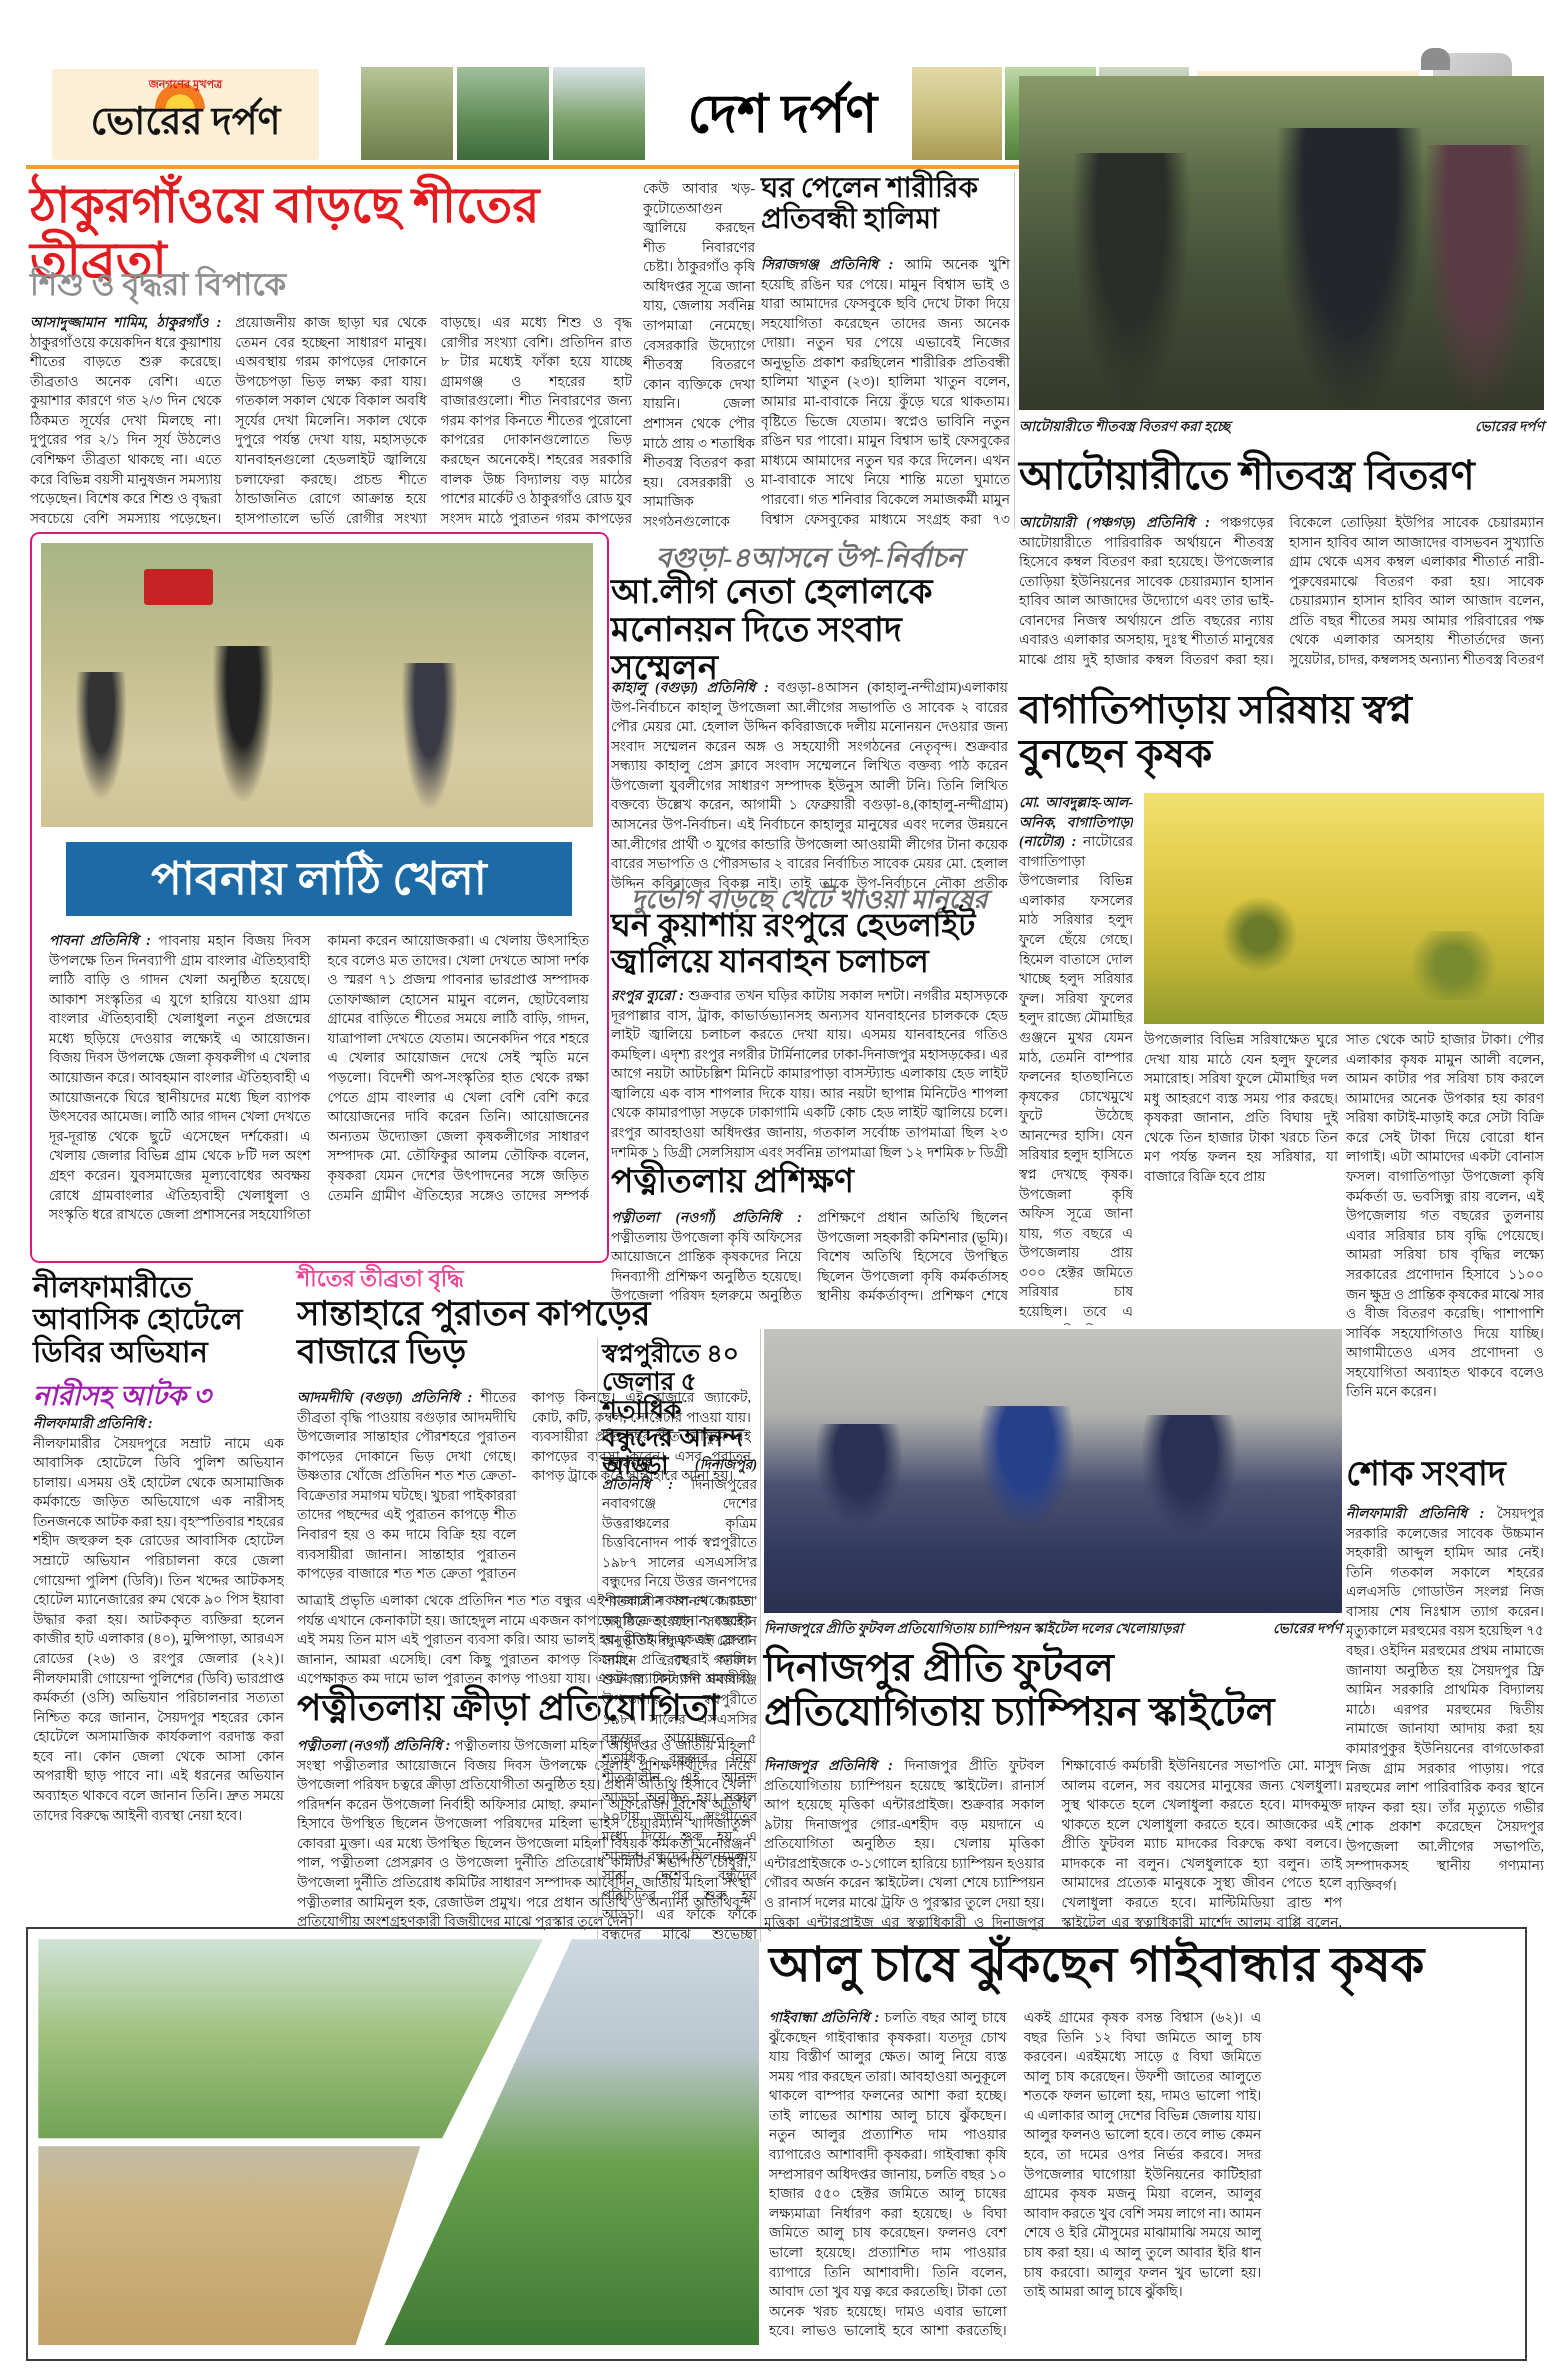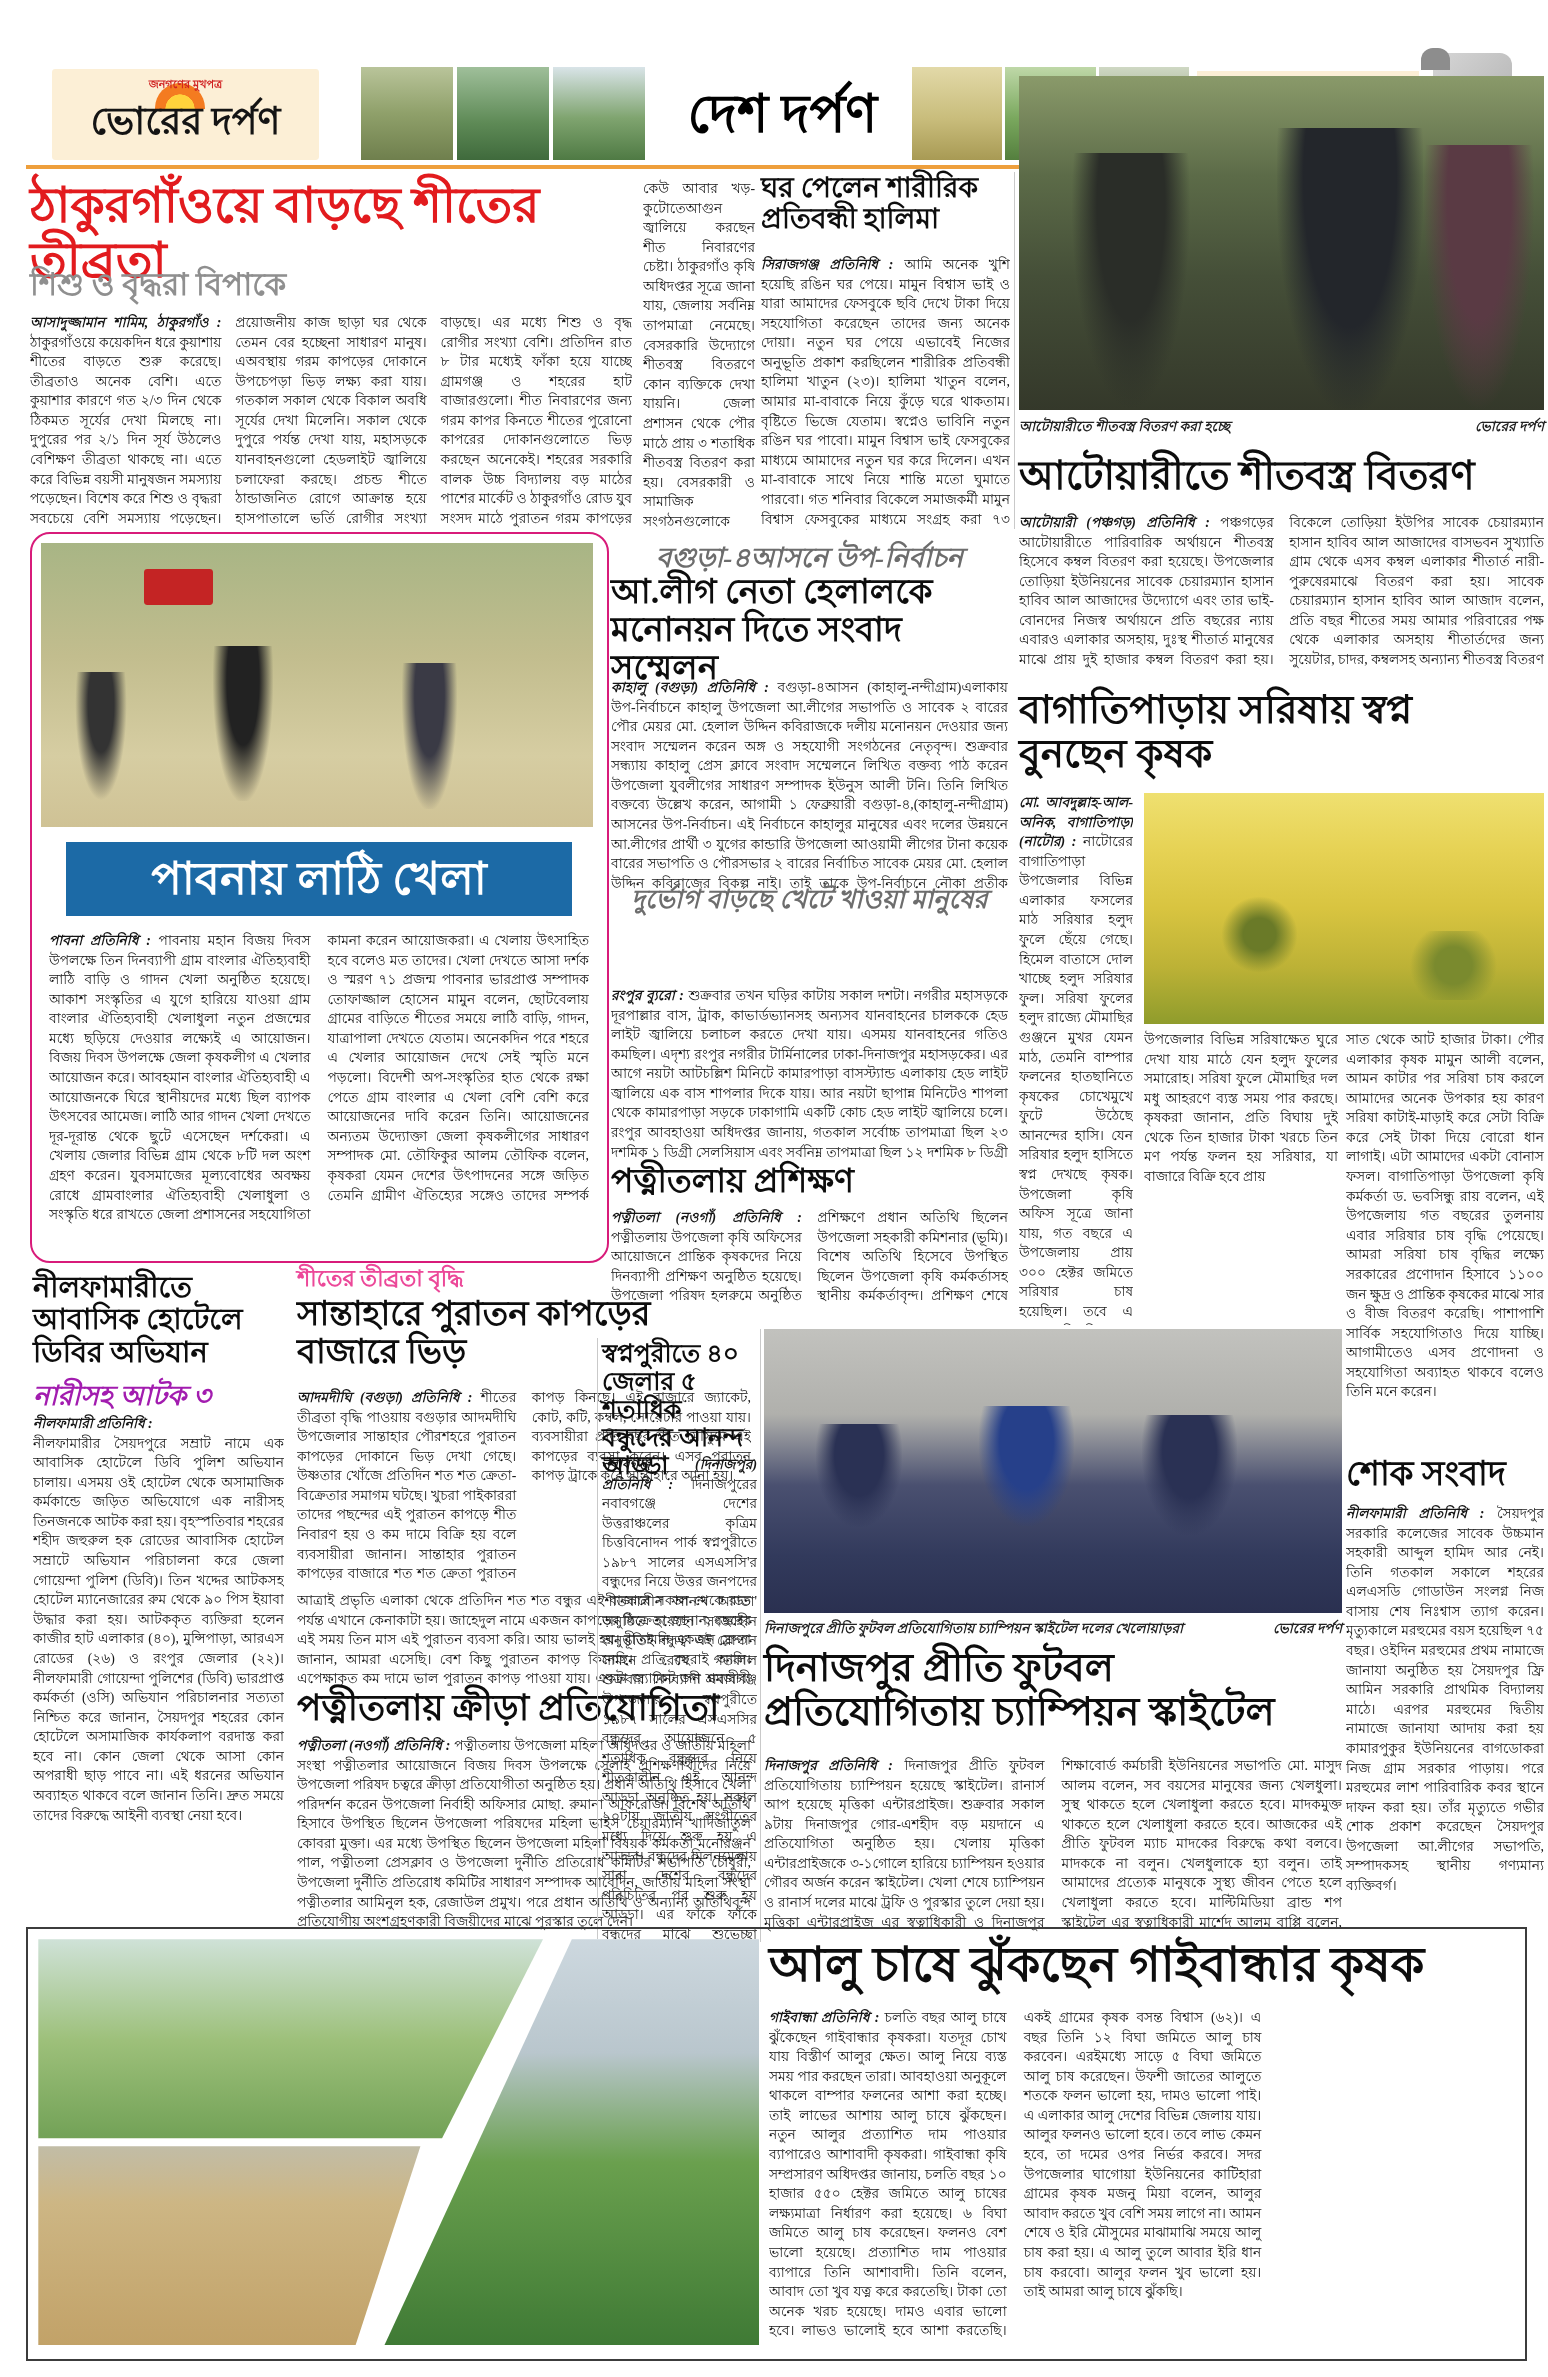--- a/index.html
+++ b/index.html
@@ -21,21 +21,21 @@
   #date-box{font-size:18px;text-align:right;line-height:1.55;color:#222;padding:19px 12px 0 0;box-sizing:border-box;}
   #page-curl{background:linear-gradient(135deg,#d6d6d6 0%,#bdbdbd 55%,#a9a9a9 100%);border-radius:8.6px 12px 8.6px 8.6px;
              text-align:center;font-size:46px;font-weight:bold;color:#111;line-height:103px;}
   #curl-notch{position:absolute;left:-12px;top:-5.2px;width:29px;height:22.4px;background:#8d8d8d;border-radius:12px 12px 0 0;}
   #sun-logo{position:absolute;left:103px;top:13.8px;width:50px;height:26px;border-radius:50px 50px 0 0;
             background:radial-gradient(circle at 50% 100%, #ffd33c 0 40%, #f47b20 41% 100%);}
   .strip{display:flex;gap:3.4px;}
   .strip > div{flex:1;}
   #orange-rule{background:#ee9f3c;}
   
-  #pabna-box{border:2.6px solid #d81b7a;border-radius:20px;}
+  #pabna-box{border:2.6px solid #d81b7a;border-radius:9px;}
   #pabna-banner{background:#1c6aa6;color:#fff;font-size:45px;font-weight:bold;text-align:center;line-height:74px;}
   
   #bottom-box{border:2.6px solid #3c3c3c;}
   .clip{position:absolute;inset:0;}
 </style>
 </head>
 <body>
 
 <div id="page">
 
@@ -130,20 +130,21 @@
   </div>
 
   <div class="abs kicker" style="left:611px;top:537px;width:397px;font-size:27.5px;">বগুড়া-৪আসনে উপ-নির্বাচন</div>
   <div class="abs hl" style="left:611px;top:573px;width:397px;font-size:34px;">আ.লীগ নেতা হেলালকে মনোনয়ন দিতে সংবাদ সম্মেলন</div>
   <div class="abs body-text" style="left:611px;top:678px;width:397px;height:215px;">
     <span class="byline">কাহালু (বগুড়া) প্রতিনিধি :</span>
     <span>বগুড়া-৪আসন (কাহালু-নন্দীগ্রাম)এলাকায় উপ-নির্বাচনে কাহালু উপজেলা আ.লীগের সভাপতি ও সাবেক ২ বারের পৌর মেয়র মো. হেলাল উদ্দিন কবিরাজকে দলীয় মনোনয়ন দেওয়ার জন্য সংবাদ সম্মেলন করেন অঙ্গ ও সহযোগী সংগঠনের নেতৃবৃন্দ। শুক্রবার সন্ধ্যায় কাহালু প্রেস ক্লাবে সংবাদ সম্মেলনে লিখিত বক্তব্য পাঠ করেন উপজেলা যুবলীগের সাধারণ সম্পাদক ইউনুস আলী টনি। তিনি লিখিত বক্তব্যে উল্লেখ করেন, আগামী ১ ফেব্রুয়ারী বগুড়া-৪,(কাহালু-নন্দীগ্রাম) আসনের উপ-নির্বাচন। এই নির্বাচনে কাহালুর মানুষের এবং দলের উন্নয়নে আ.লীগের প্রার্থী ৩ যুগের কান্ডারি উপজেলা আওয়ামী লীগের টানা কয়েক বারের সভাপতি ও পৌরসভার ২ বারের নির্বাচিত সাবেক মেয়র মো. হেলাল উদ্দিন কবিরাজের বিকল্প নাই। তাই তাকে উপ-নির্বাচনে নৌকা প্রতীক প্রদানের আবেদন জানিয়ে সংবাদ সম্মেলনের মাধ্যমে আওয়ামী লীগের সভানেত্রী ও মাননীয় প্রধানমন্ত্রী শেখ হাসিনার দৃষ্টি আকর্ষণ করেন। সংবাদ সম্মেলনে উপস্থিত ছিলেন কাহালু উপজেলা যুব মহিলা লীগের সভাপতি ও কাহালু পৌরসভার কাউন্সিলর আছমা বেগম, উপজেলা কৃষকলীগের সভাপতি আবুল কালাম আজাদ, উপজেলা শ্রমিকলীগের সভাপতি রেজাউল করিম, সাধারণ সম্পাদক আব্দুল কুদ্দুস, উপজেলা স্বেচ্ছাসেবকলীগের সভাপতি সাজেদুল ইসলাম খোকন, উপজেলা তাঁতীলীগের সভাপতি শাহিন ফকির, সাধারণ সম্পাদক শাহিন আলম বাবু কবিরাজ, উপজেলা ছাত্রলীগের সভাপতি সৌগির আহম্মেদ রিতু, যুগ্ম সাধারণ সম্পাদক রাব্বি হাসান রনি প্রমুখ।</span>
   </div>
 
   <div class="abs kicker" style="left:611px;top:879px;width:397px;font-size:26px;">দুর্ভোগ বাড়ছে খেটে খাওয়া মানুষের</div>
+  <div class="abs hl" style="left:611px;top:908px;width:397px;font-size:32px;">ঘন কুয়াশায় রংপুরে হেডলাইট জ্বালিয়ে যানবাহন চলাচল</div>
   <div class="abs body-text" style="left:611px;top:986px;width:397px;height:172px;">
     <span class="byline">রংপুর ব্যুরো :</span>
     <span>শুক্রবার তখন ঘড়ির কাটায় সকাল দশটা। নগরীর মহাসড়কে দূরপাল্লার বাস, ট্রাক, কাভার্ডভ্যানসহ অন্যসব যানবাহনের চালককে হেড লাইট জ্বালিয়ে চলাচল করতে দেখা যায়। এসময় যানবাহনের গতিও কমছিল। এদৃশ্য রংপুর নগরীর টার্মিনালের ঢাকা-দিনাজপুর মহাসড়কের। এর আগে নয়টা আটচল্লিশ মিনিটে কামারপাড়া বাসস্ট্যান্ড এলাকায় হেড লাইট জ্বালিয়ে এক বাস শাপলার দিকে যায়। আর নয়টা ছাপান্ন মিনিটেও শাপলা থেকে কামারপাড়া সড়কে ঢাকাগামি একটি কোচ হেড লাইট জ্বালিয়ে চলে। রংপুর আবহাওয়া অধিদপ্তর জানায়, গতকাল সর্বোচ্চ তাপমাত্রা ছিল ২৩ দশমিক ১ ডিগ্রী সেলসিয়াস এবং সর্বনিম্ন তাপমাত্রা ছিল ১২ দশমিক ৮ ডিগ্রী সেলসিয়াস। কয়েকজন বাস শ্রমিক জানান, ঘন কুয়াশা থাকলে সহজে কিছু দেখা যায় না। এ কারনে চালক হেড লাইট জ্বালিয়ে চলাচল করে থাকে। যাত্রী সংশ্লিষ্টজনরা জানান, ঘন কুয়াশার কারনে হেড লাইট জ্বালিয়ে যাবাহন চলাচল করে তা ভালো উদ্যোগ। এ সময় যাতে যানবাহনের বেপরোয়া গতি না থাকে সেদিকে লক্ষ রাখতে হবে। এদিকে ঘন কুয়াশার সাথে হিমেল বাতাসে জনজীবন অনেকটা থমকে যায়।</span>
   </div>
 
   <div class="abs hl" style="left:611px;top:1163px;width:397px;font-size:33px;">পত্নীতলায় প্রশিক্ষণ</div>
   <div class="abs body-text" style="left:611px;top:1208px;width:397px;height:115px;column-count:2;column-gap:15.5px;">
     <span class="byline">পত্নীতলা (নওগাঁ) প্রতিনিধি :</span>
     <span>পত্নীতলায় উপজেলা কৃষি অফিসের আয়োজনে প্রান্তিক কৃষকদের নিয়ে দিনব্যাপী প্রশিক্ষণ অনুষ্ঠিত হয়েছে। উপজেলা পরিষদ হলরুমে অনুষ্ঠিত প্রশিক্ষণে প্রধান অতিথি ছিলেন উপজেলা সহকারী কমিশনার (ভূমি)। বিশেষ অতিথি হিসেবে উপস্থিত ছিলেন উপজেলা কৃষি কর্মকর্তাসহ স্থানীয় কর্মকর্তাবৃন্দ। প্রশিক্ষণ শেষে অংশগ্রহণকারী কৃষকদের মাঝে বীজ ও সার বিতরণ করা হয়।</span>
   </div>

